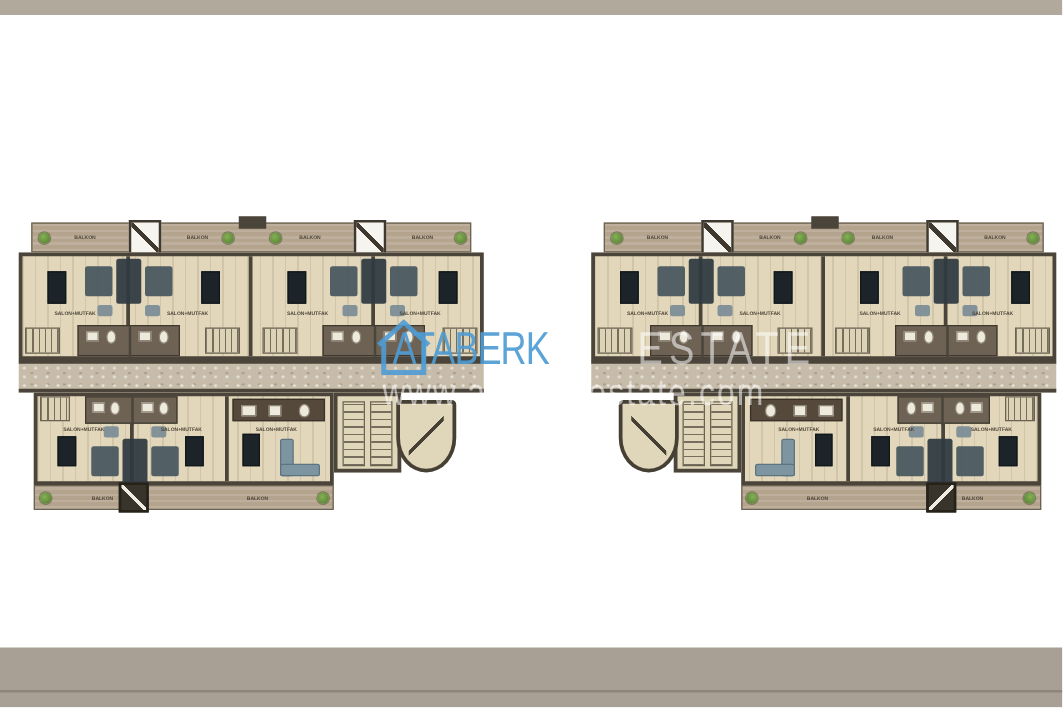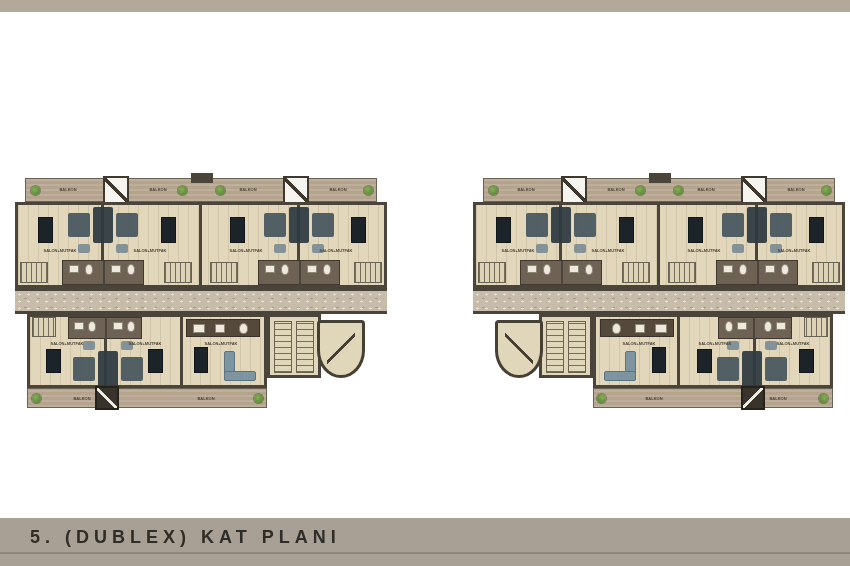--- a/index.html
+++ b/index.html
@@ -330,18 +330,26 @@
     <span class="door-b" style="left:80px;top:72px"></span>
 
     <div class="stairwell" style="left:252px;top:0;width:54px;height:64px">
       <span class="flight" style="left:4px;top:4px;width:18px;height:52px"></span>
       <span class="flight" style="left:26px;top:4px;width:18px;height:52px"></span>
     </div>
     <div class="turret" style="left:302px;top:6px;width:48px;height:58px"></div>
   </div>
 </div>
 
+  <div class="watermark">
+    <svg class="wm-house" width="50" height="54" viewBox="0 0 50 54">
+      <path d="M5 26 L25 8 L45 26" fill="none" stroke="#4f9cd4" stroke-width="4" opacity="0.9"></path>
+      <path d="M9 24 L9 48 L41 48 L41 24" fill="none" stroke="#4f9cd4" stroke-width="4" opacity="0.9"></path>
+    </svg>
+    <span class="wm-brand">ATABERK</span>
+    <span class="wm-ghost">ESTATE</span>
+    <span class="wm-url">www.ataberkestate.com</span>
+  </div>
 
   <div class="caption-bar">
     <span class="caption-rule"></span>
-    <span class="caption">5. (DUBLEX) KAT PLANI</span>
   </div>
 </div>
 
 </body></html>

